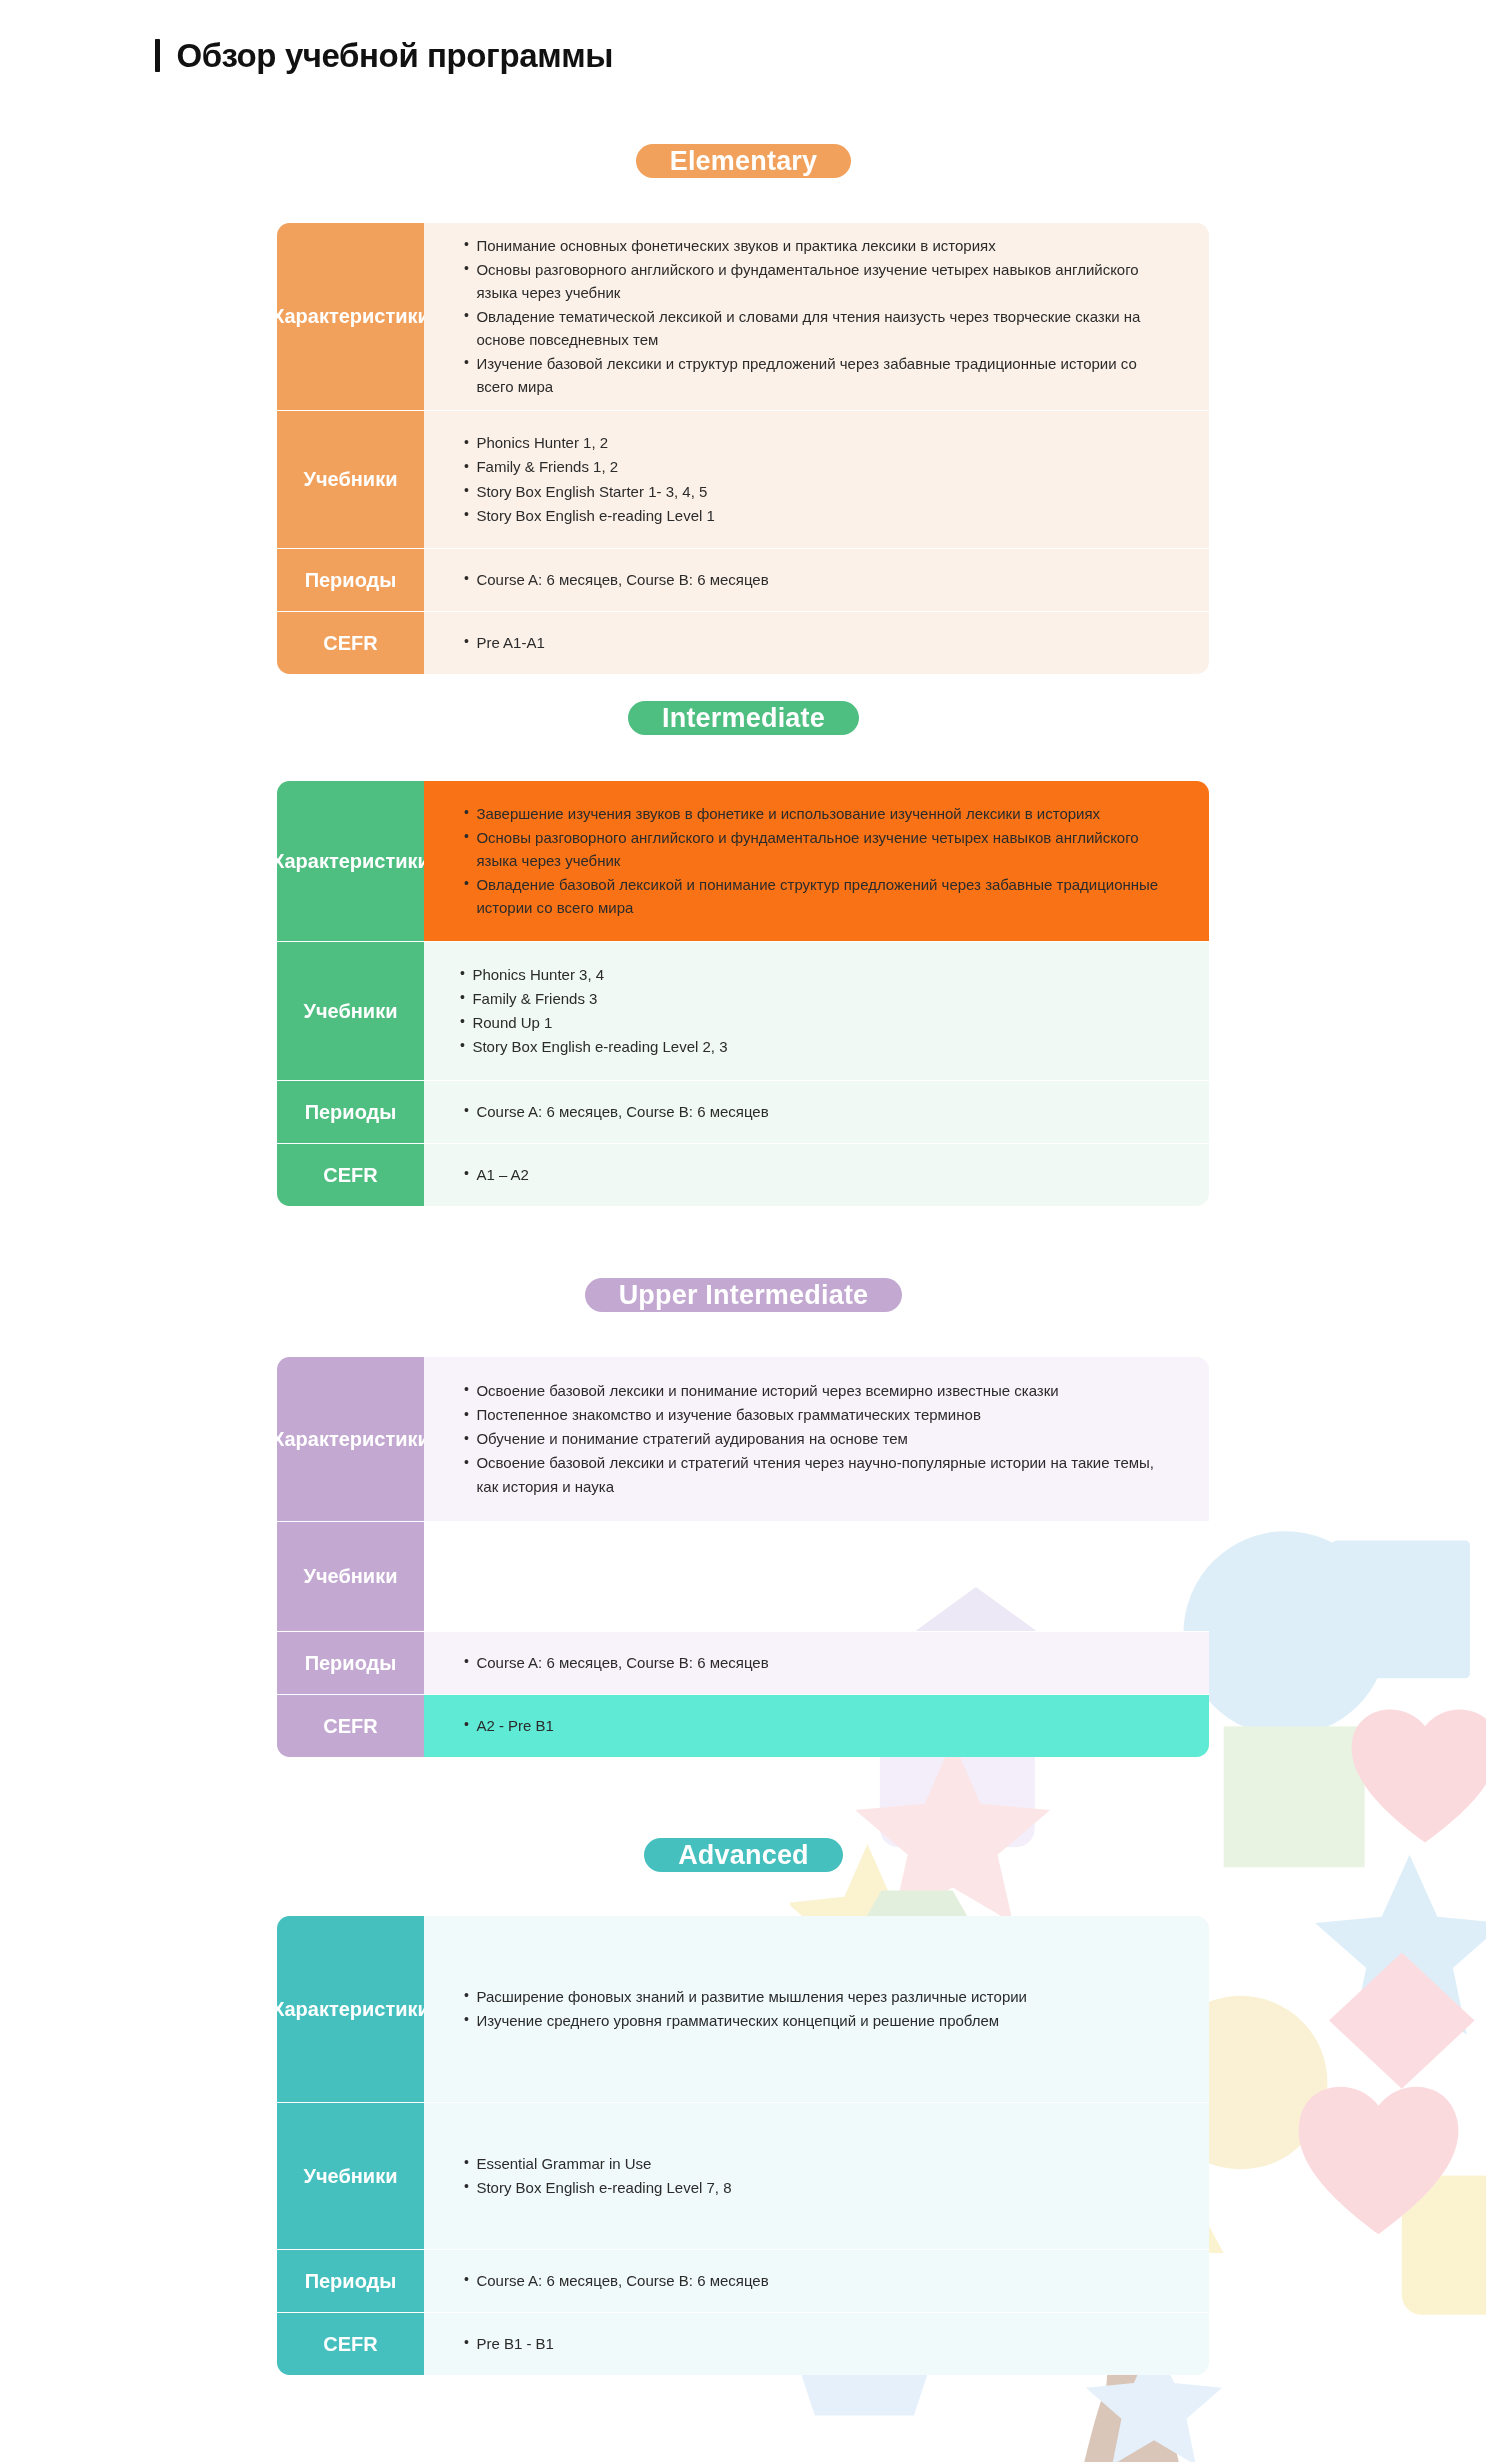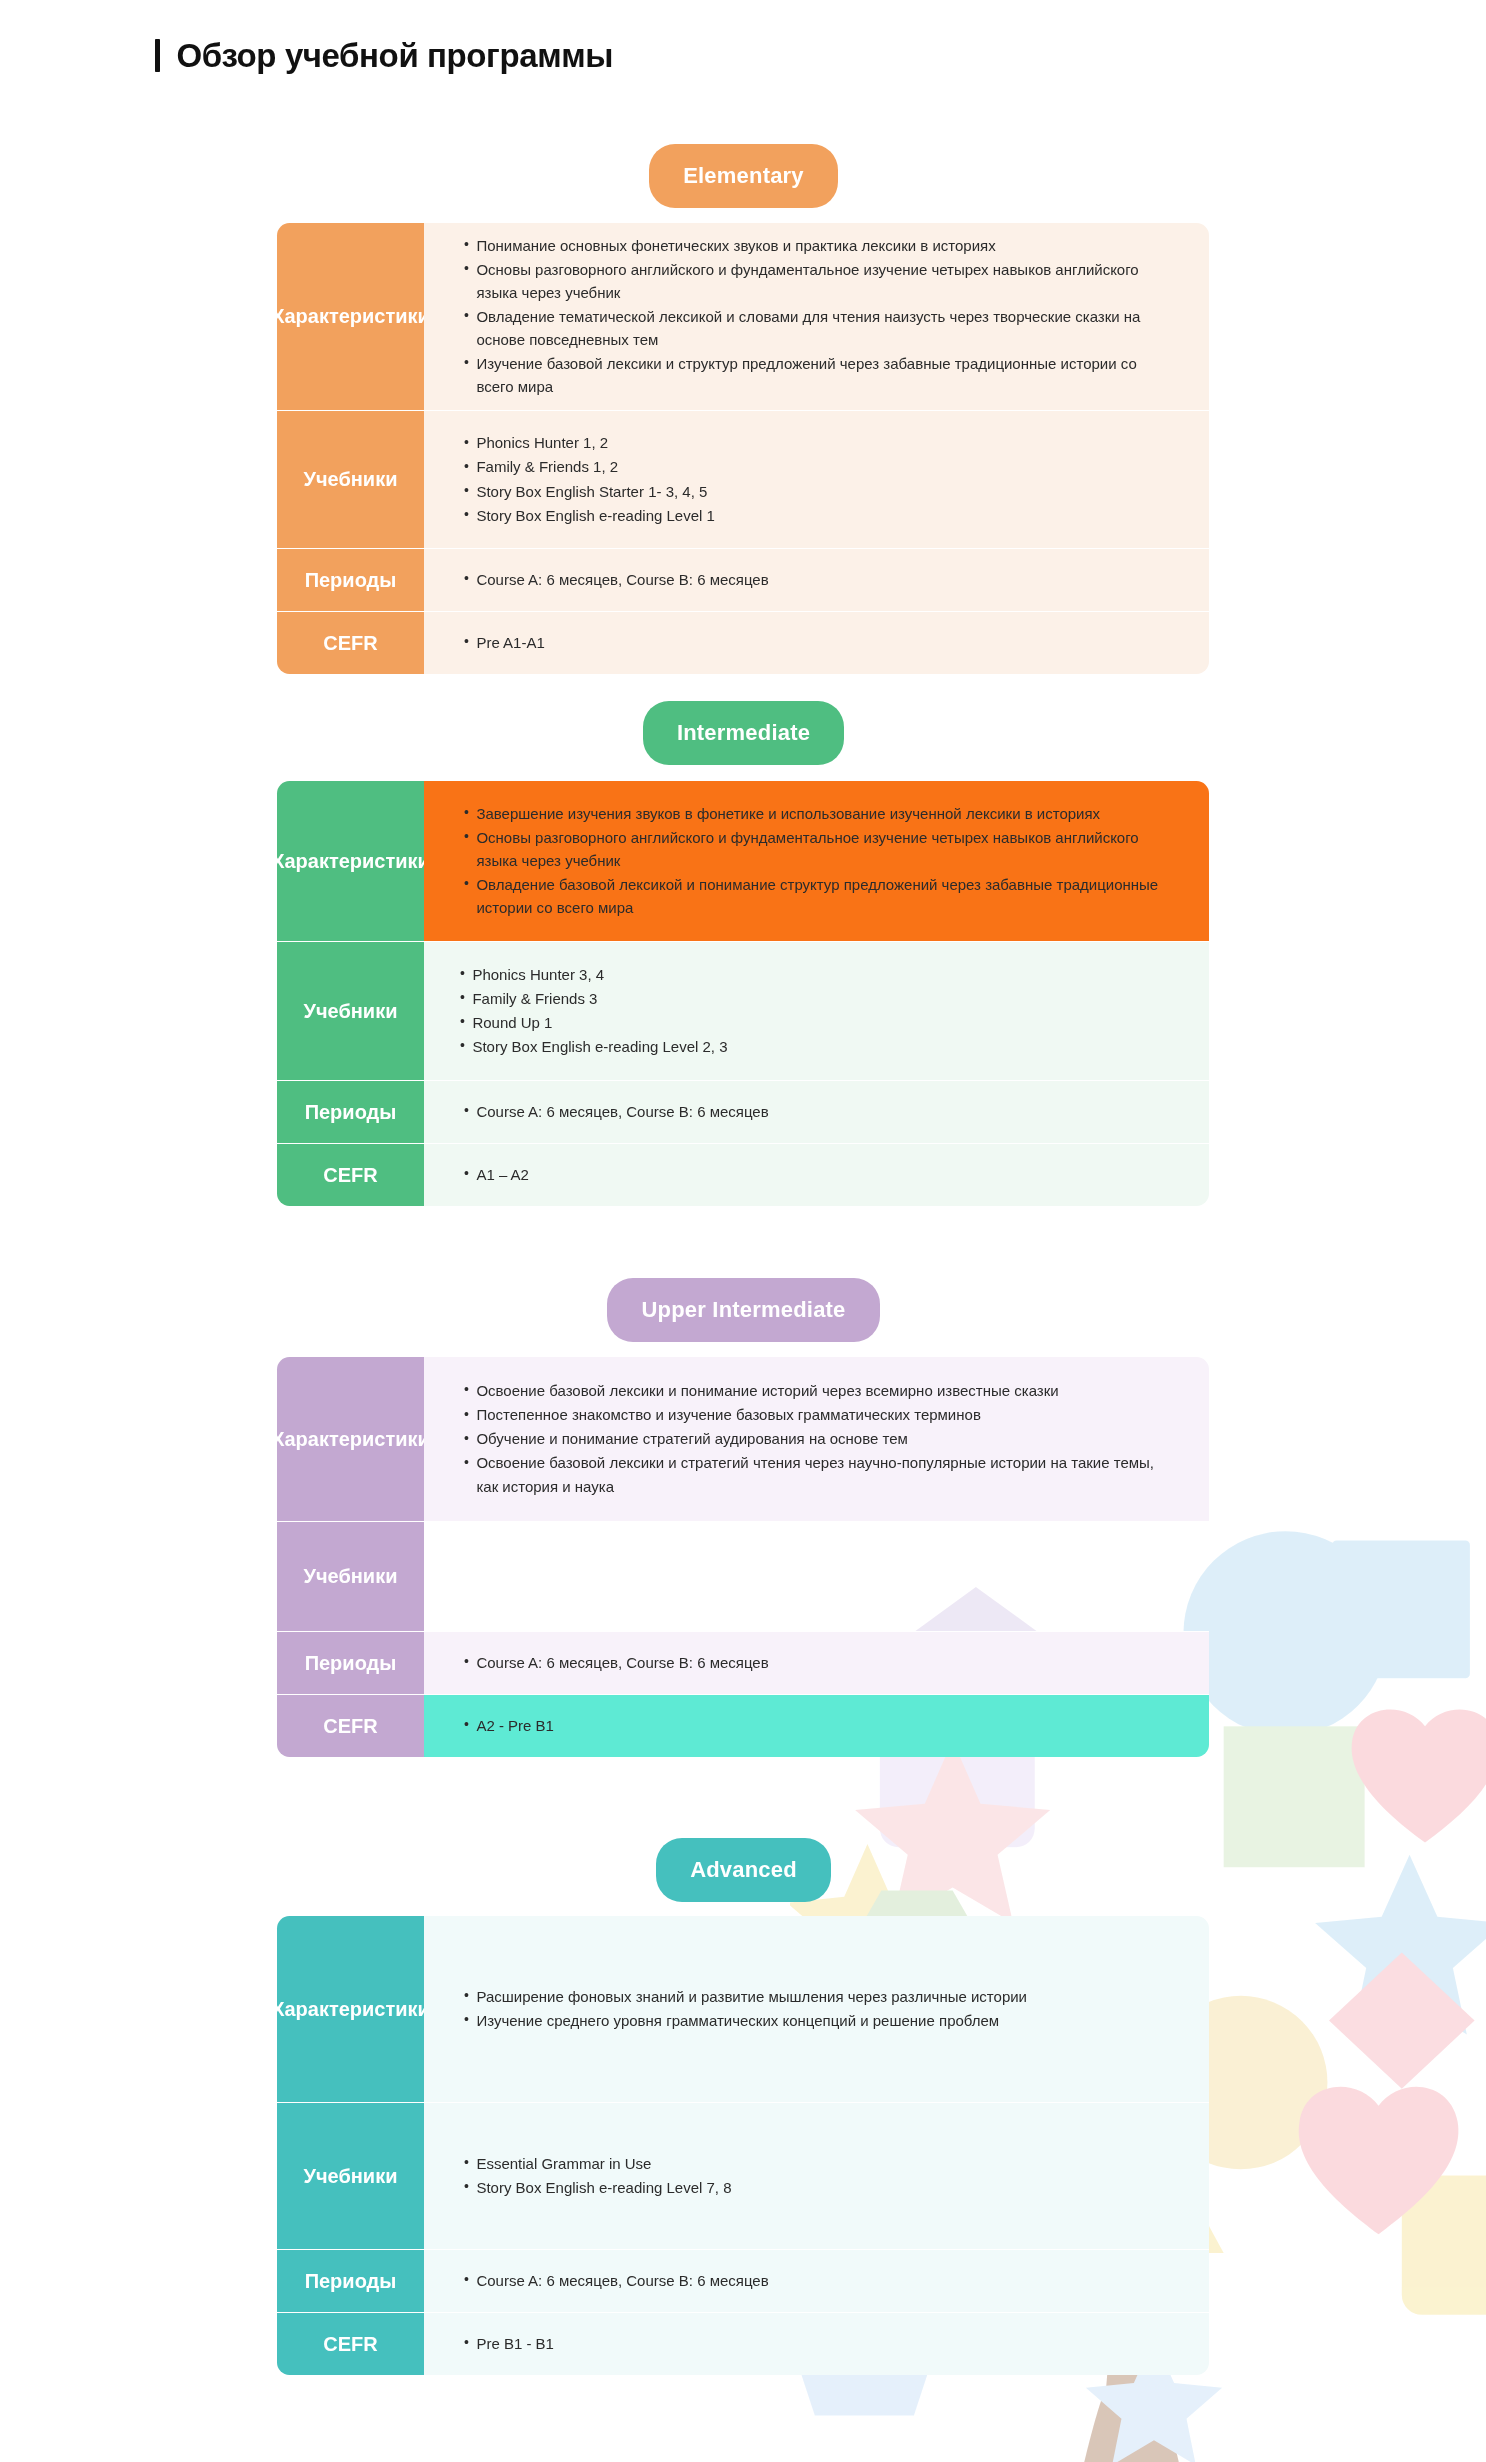--- a/index.html
+++ b/index.html
@@ -66,25 +66,25 @@
     width: 1487px;
   }
   .badge-row {
     display: flex;
     justify-content: center;
   }
   .badge {
     display: inline-flex;
     align-items: center;
     justify-content: center;
-    height: 64px;
+    height: 34px;
     padding: 0 34px;
     border-radius: 26px;
     color: #ffffff;
-    font-size: 22px;
+    font-size: 27px;
     font-weight: 700;
     letter-spacing: 0.2px;
     white-space: nowrap;
   }
 
   .table {
     position: absolute;
     left: 277px;
     width: 932px;
   }

